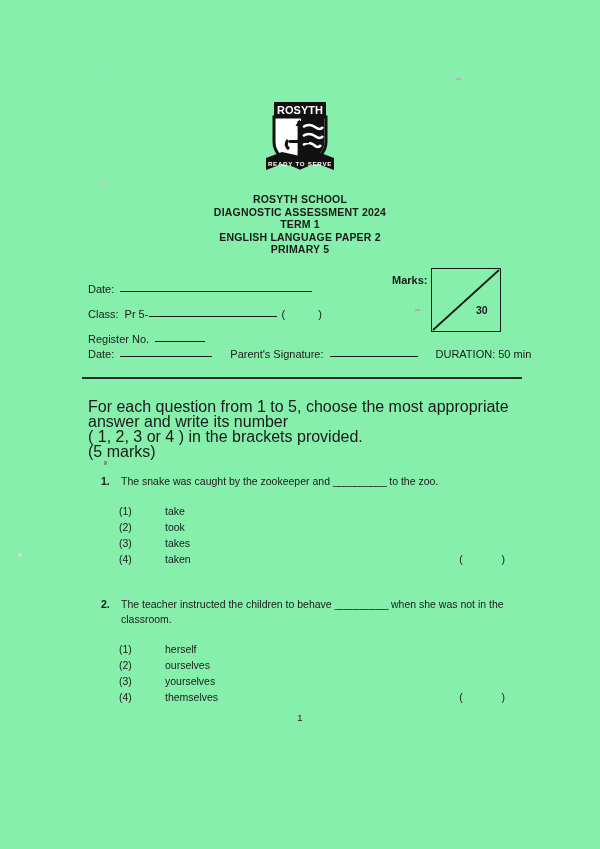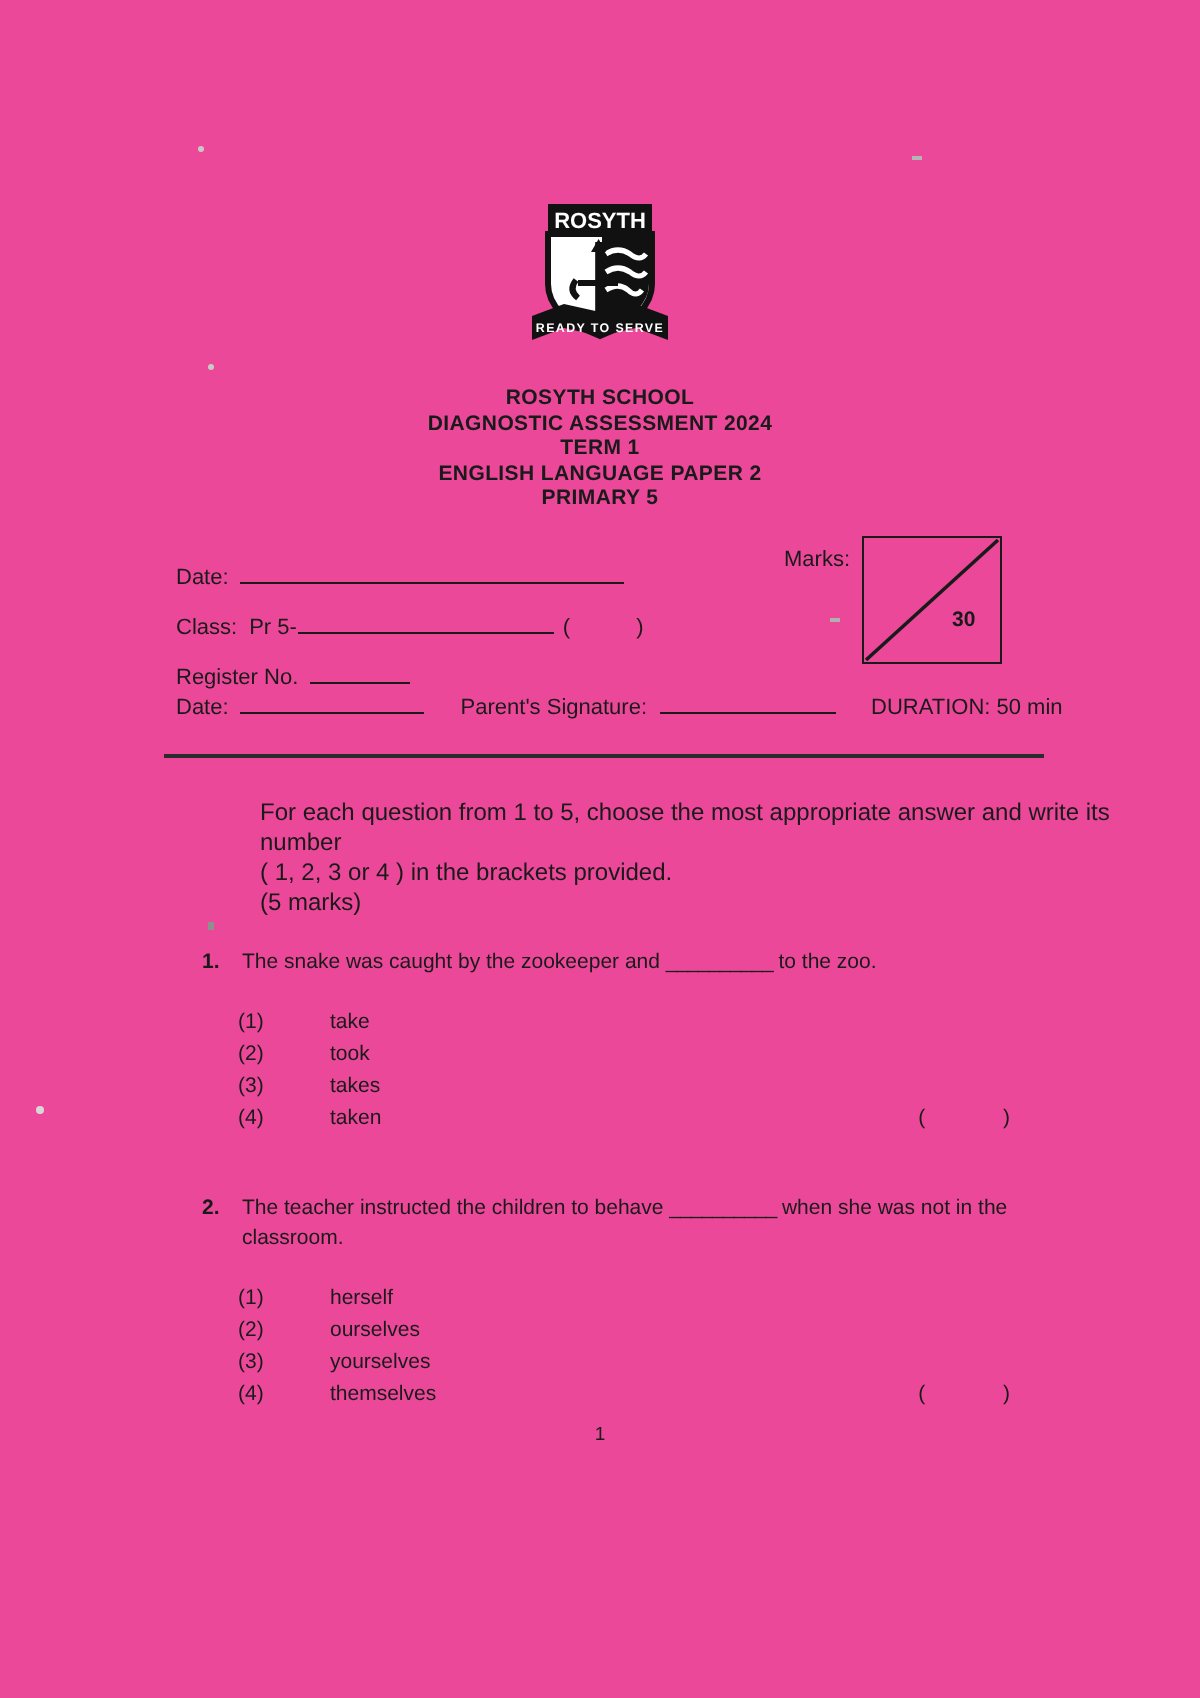--- a/index.html
+++ b/index.html
@@ -12,21 +12,21 @@
     height: 849px;
     position: relative;
     font-family: "Liberation Sans", sans-serif;
     color: #1a1a1a;
     overflow: hidden;
   }
 
   .page {
     position: absolute;
     inset: 0;
-    background: #ec4899;
+    background: #86efac;
   }
 
   
   .speck {
     position: absolute;
     background: #c9c9c9;
     border-radius: 50%;
     pointer-events: none;
   }
   .speck.s1 { left: 99px;  top: 73px;  width: 3px; height: 3px; }
@@ -99,21 +99,21 @@
     white-space: nowrap;
   }
   .date-row .gap { display: inline-block; width: 14px; }
 
   
   .marks-label {
     position: absolute;
     left: 392px;
     top: 274px;
     font-size: 11px;
-    font-weight: normal;
+    font-weight: bold;
   }
   .marks-box {
     position: absolute;
     left: 431px;
     top: 268px;
     width: 68px;
     height: 62px;
     border: 1.6px solid #1a1a1a;
   }
   .marks-box svg { display: block; width: 100%; height: 100%; }
@@ -134,23 +134,22 @@
     height: 2px;
     background: #2b2b2b;
   }
 
   
   .instructions {
     position: absolute;
     left: 88px;
     top: 399px;
     width: 434px;
-    font-size: 12px;
+    font-size: 16px;
     line-height: 15px;
-    margin-left: 42px;
   }
   .instr-line2 {
     display: flex;
     justify-content: space-between;
     width: 100%;
     flex-direction: column;
   }
 
   
   .question { position: absolute; left: 101px; width: 421px; font-size: 10.5px; }

